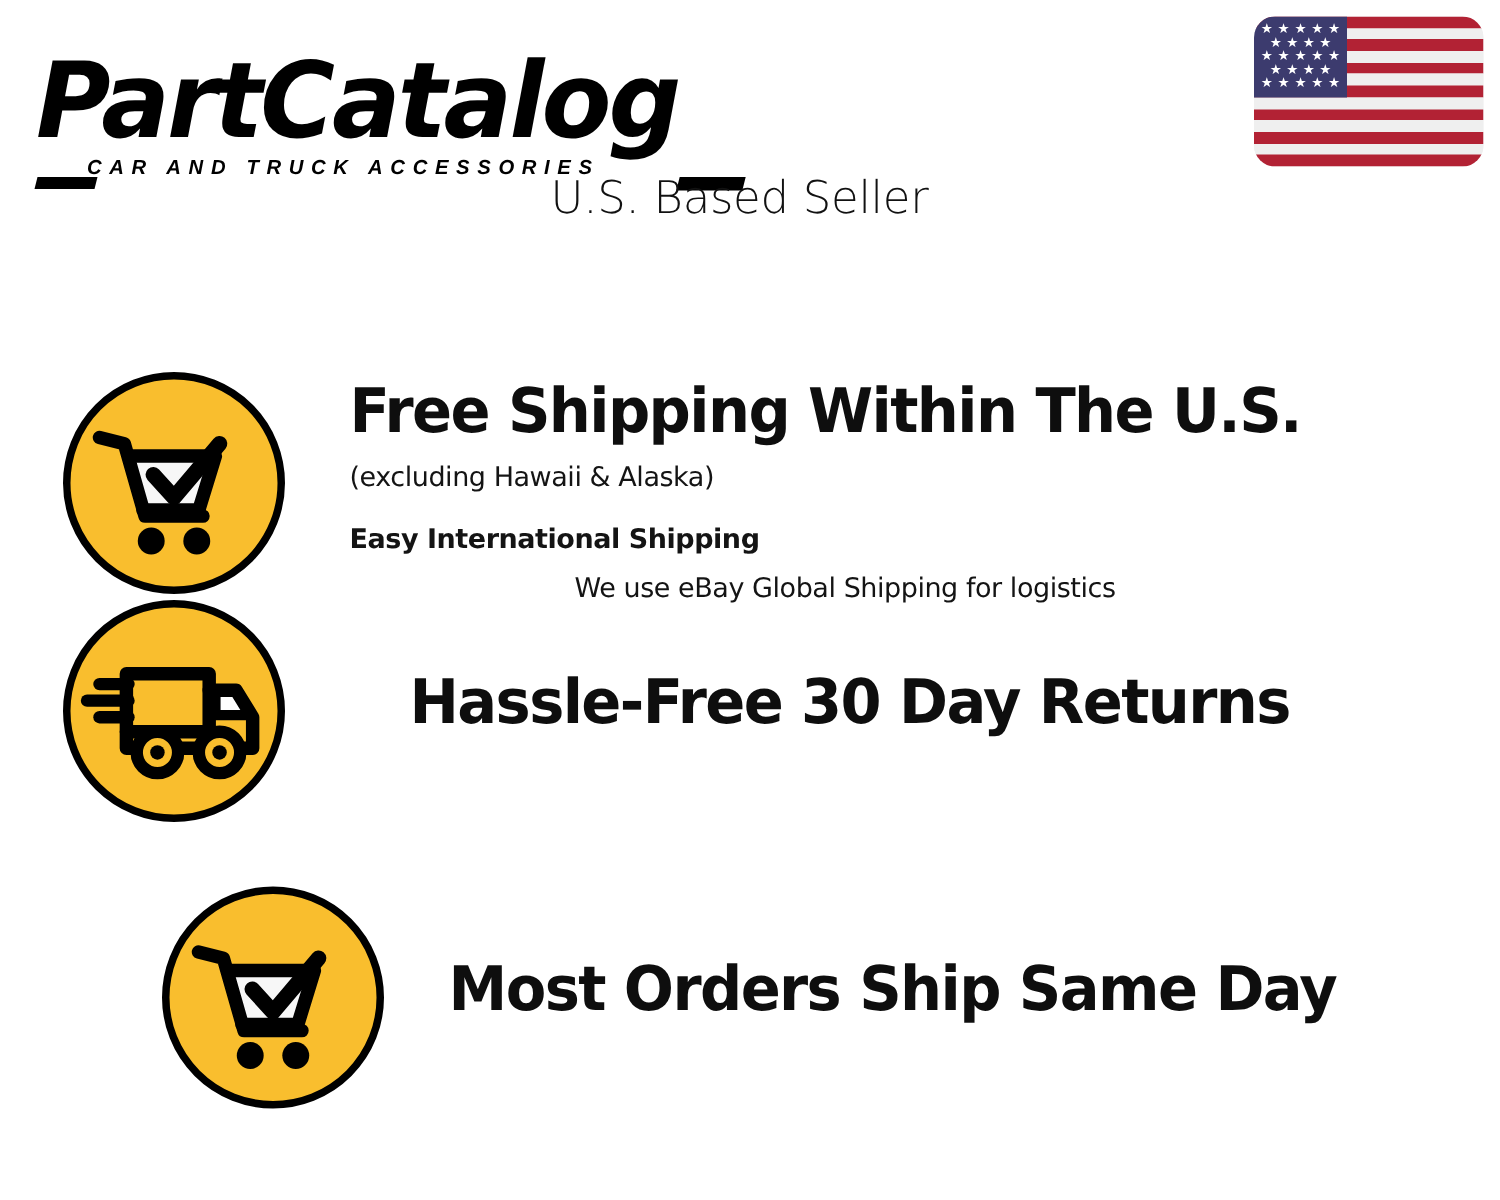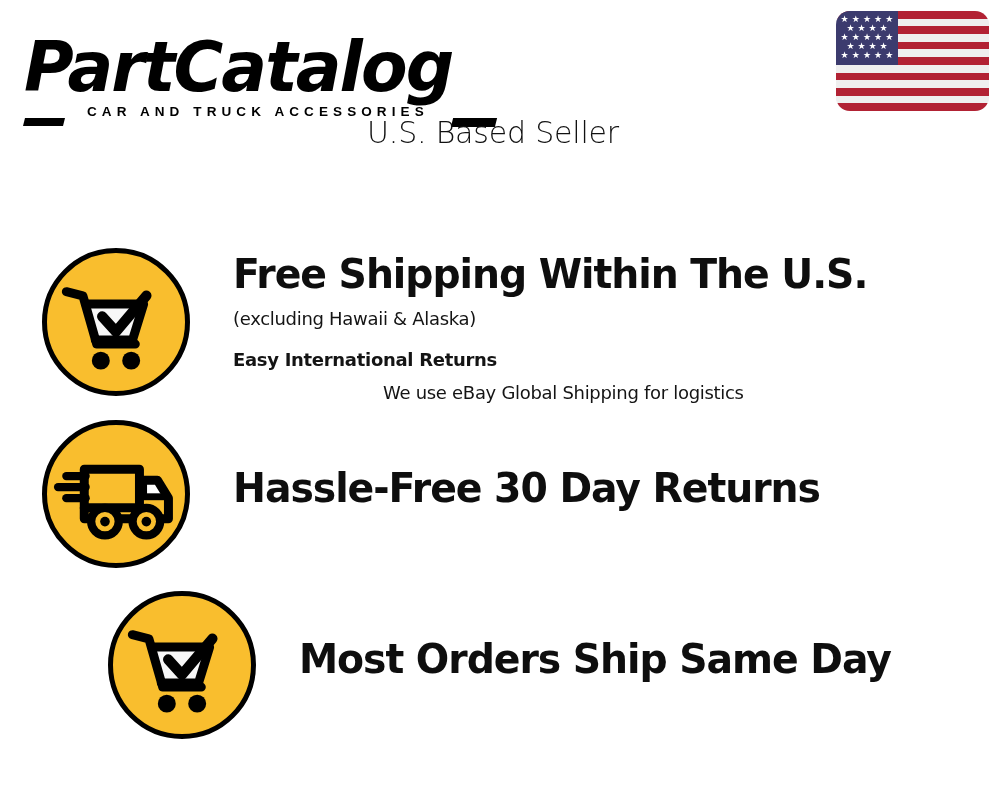--- a/index.html
+++ b/index.html
@@ -33,26 +33,27 @@
     line-height: 70px;
     letter-spacing: -2px;
     color: #000000;
     white-space: nowrap;
     transform: scaleX(0.97);
     transform-origin: left top;
   }
   .brand-tagline {
     font-family: "Liberation Sans", sans-serif;
     font-weight: bold;
+    font-style: italic;
     font-size: 13.5px;
     letter-spacing: 5.1px;
     color: #000000;
     white-space: nowrap;
     margin-top: 2px;
-    margin-left: 63px;
+    margin-left: 34px;
   }
   .brand-underline {
     position: absolute;
     left: 0px;
     top: 86px;
     width: 40px;
     height: 8px;
     background: #000000;
     transform: skewX(-14deg);
   }
@@ -135,21 +136,21 @@
     width: 1000px;
   }
   .feature-row {
     position: absolute;
     left: 42px;
     width: 940px;
     display: flex;
     align-items: flex-start;
   }
   #row-0 { top: 248px; }
-  #row-1 { top: 420px; }
+  #row-1 { top: 400px; gap: 40px; }
   #row-2 { top: 591px; justify-content: center; }
 
   .icon-circle {
     flex: 0 0 auto;
     width: 148px;
     height: 148px;
     border-radius: 50%;
     background: #F9BE2E;
     border: 5px solid #000000;
     box-sizing: border-box;
@@ -263,21 +264,21 @@
         <path d="M14,28 L26,31 L36,66 L64,66" fill="none" stroke="#000" stroke-width="6.5" stroke-linecap="round" stroke-linejoin="round"></path>
         <path d="M28,37 L70,37 L62,63 L35,63" fill="none" stroke="#000" stroke-width="6.5" stroke-linecap="round" stroke-linejoin="round"></path>
         <path d="M40,46 L50,57 L72,31" fill="none" stroke="#000" stroke-width="7.5" stroke-linecap="round" stroke-linejoin="round"></path>
         <circle cx="39" cy="78" r="6.5" fill="#000"></circle>
         <circle cx="61" cy="78" r="6.5" fill="#000"></circle>
       </svg>
     </div>
     <div class="feature-text">
       <div class="feature-heading">Free Shipping Within The U.S.</div>
       <div class="feature-sub">(excluding Hawaii &amp; Alaska)</div>
-      <div class="feature-sub strong">Easy International Returns</div>
+      <div class="feature-sub strong">Easy International Shipping</div>
       <div class="feature-sub last">We use eBay Global Shipping for logistics</div>
     </div>
   </div>
 
   <div class="feature-row" id="row-1">
     <div class="icon-circle">
       <svg width="138" height="138" viewBox="0 0 100 100" aria-hidden="true">
         <polygon points="70,40 80,40 83,52 70,52" fill="#FFFFFF"></polygon>
         <rect x="27" y="32" width="40" height="28" fill="none" stroke="#000" stroke-width="6.5" stroke-linejoin="round"></rect>
         <path d="M67,40 L80,40 L88,53 L88,68 L27,68 L27,60" fill="none" stroke="#000" stroke-width="6.5" stroke-linejoin="round" stroke-linecap="round"></path>

